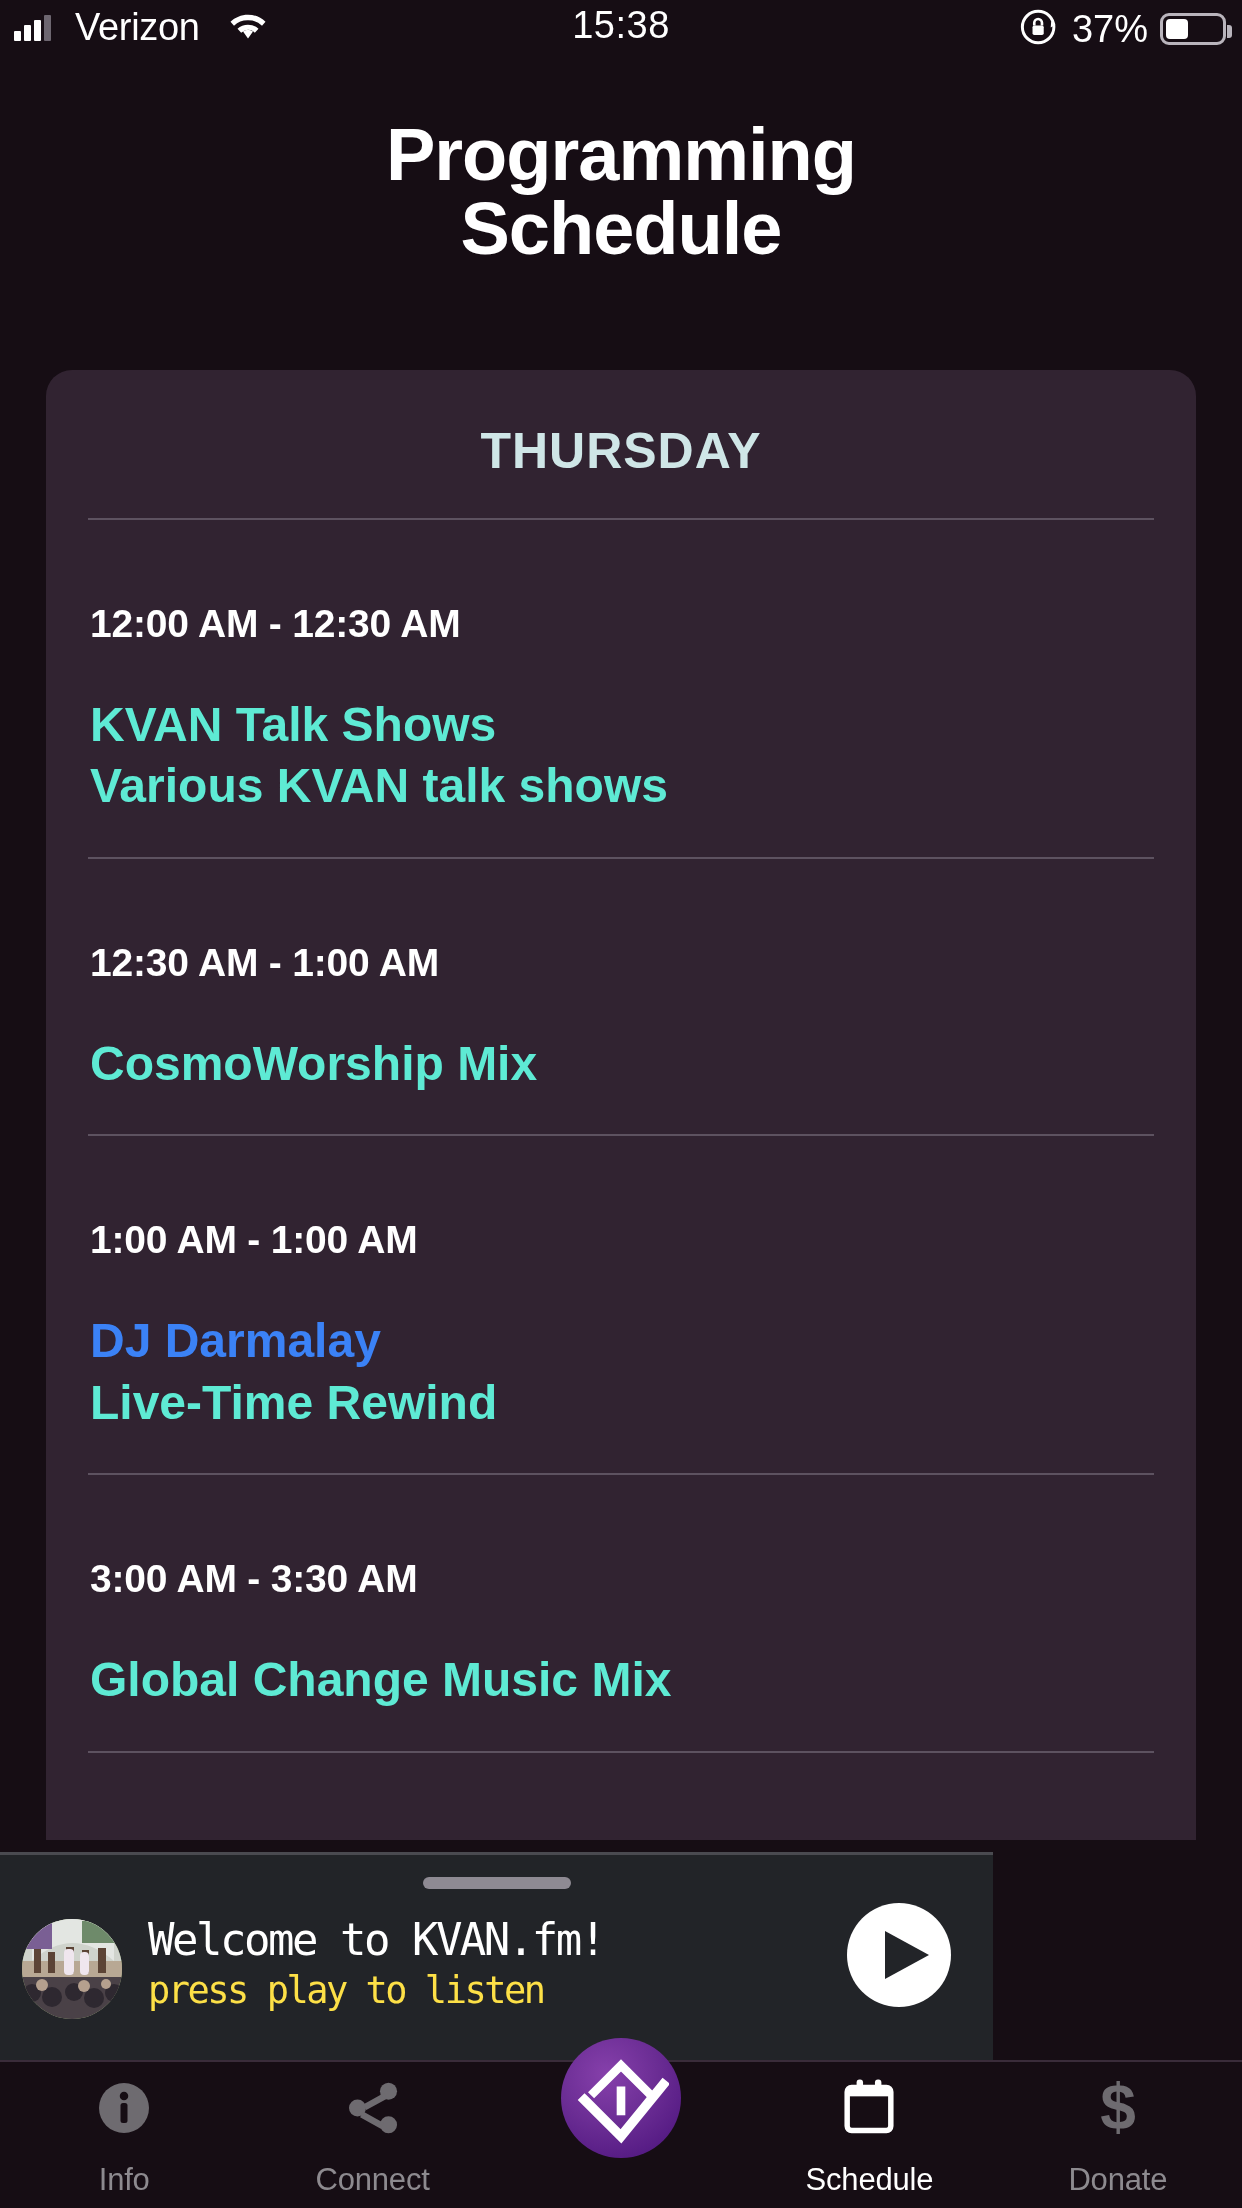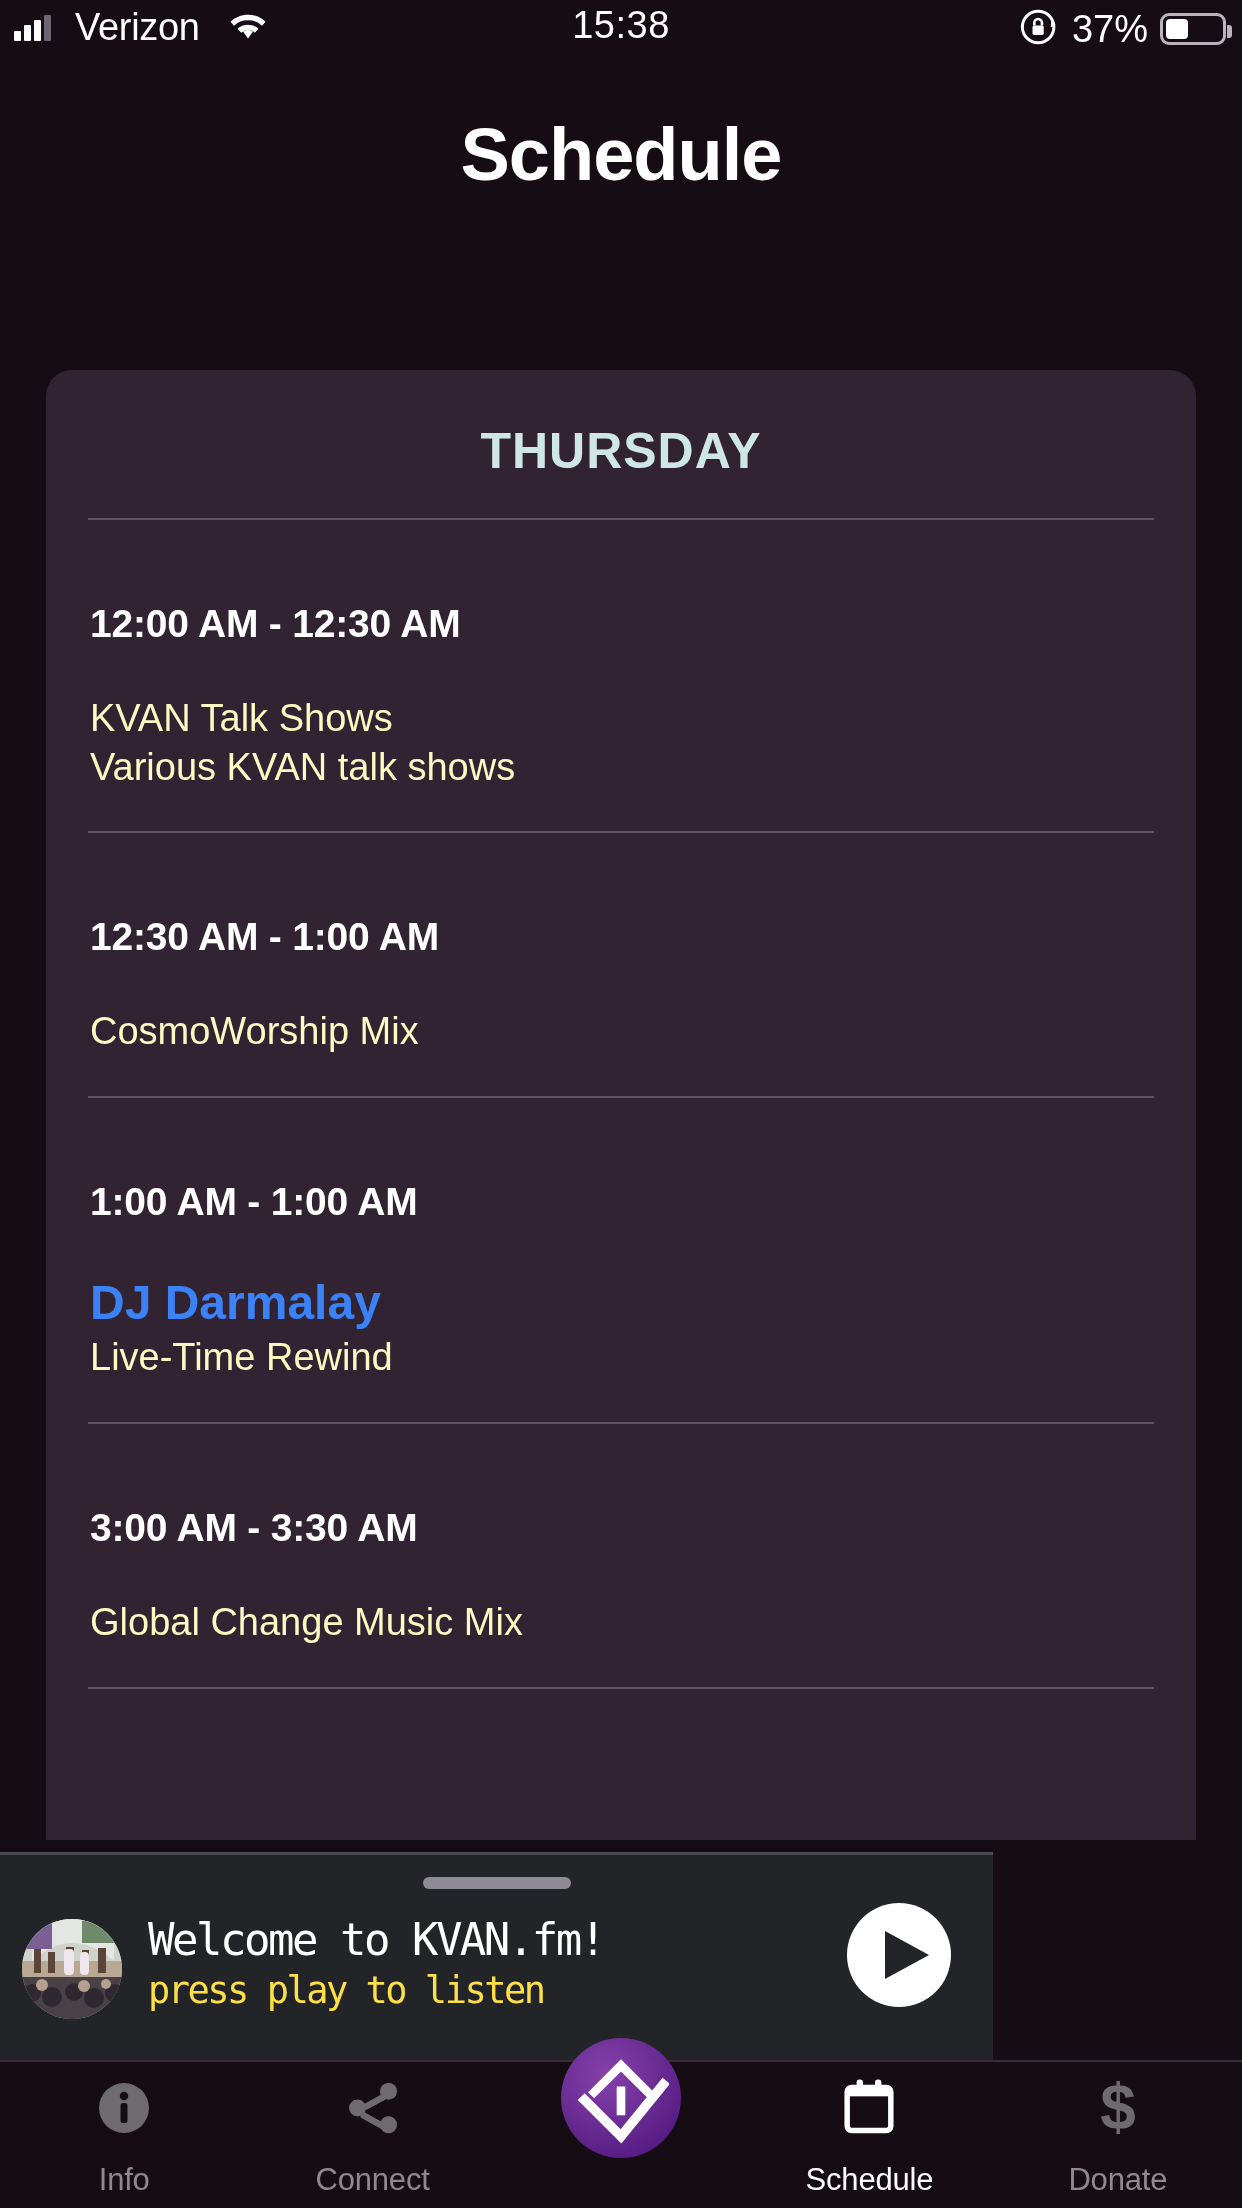--- a/index.html
+++ b/index.html
@@ -43,21 +43,21 @@
   }
   .day-head {
     text-align:center; color:#cfe6e7; font-size:50px; font-weight:bold;
     letter-spacing:1px; padding:52px 0 38px 0;
   }
   .divider { height:2px; background:#5d5260; margin:0 42px; }
   .slot { padding:34px 44px 0 44px;margin-top:48px; }
   .slot-time { color:#ffffff; font-size:39px; font-weight:bold; letter-spacing:-.2px; }
   .slot-body { padding:48px 0 40px 0; }
   .slot-host { color:#3b82f6; font-size:48px; font-weight:bold; line-height:1.28; }
-  .slot-show { color:#fef9c3; font-size:38px; font-weight:normal; line-height:1.28; }
+  .slot-show { color:#5eead4; font-size:48px; font-weight:bold; line-height:1.28; }
 
   
   .player {
     position:absolute; left:0; bottom:148px; width:993px; height:208px;
     background:#222428; border-top:3px solid #4a4a50;
   }
   .grab { position:absolute; left:50%; top:22px; transform:translateX(-50%); width:148px; height:12px; background:#8e8a93; border-radius:6px; }
   .thumb {
     position:absolute; left:22px; top:64px; width:100px; height:100px; border-radius:50%;
     overflow:hidden; background:#6f7a5d;
@@ -123,20 +123,21 @@
           </svg>
       </span>
       <span class="batt-pct">37%</span>
       <span class="batt">
           <span class="batt-fill"></span>
         </span>
     </div>
   </div>
 
   <div class="page-title">
+    <span>Programming</span>
     <span>Schedule</span>
   </div>
 
   <div class="scroll-area">
     <div class="card">
       <div class="day-head">THURSDAY</div>
       <div id="slots">
           <div>
             <div class="divider"></div>
             <div class="slot">

